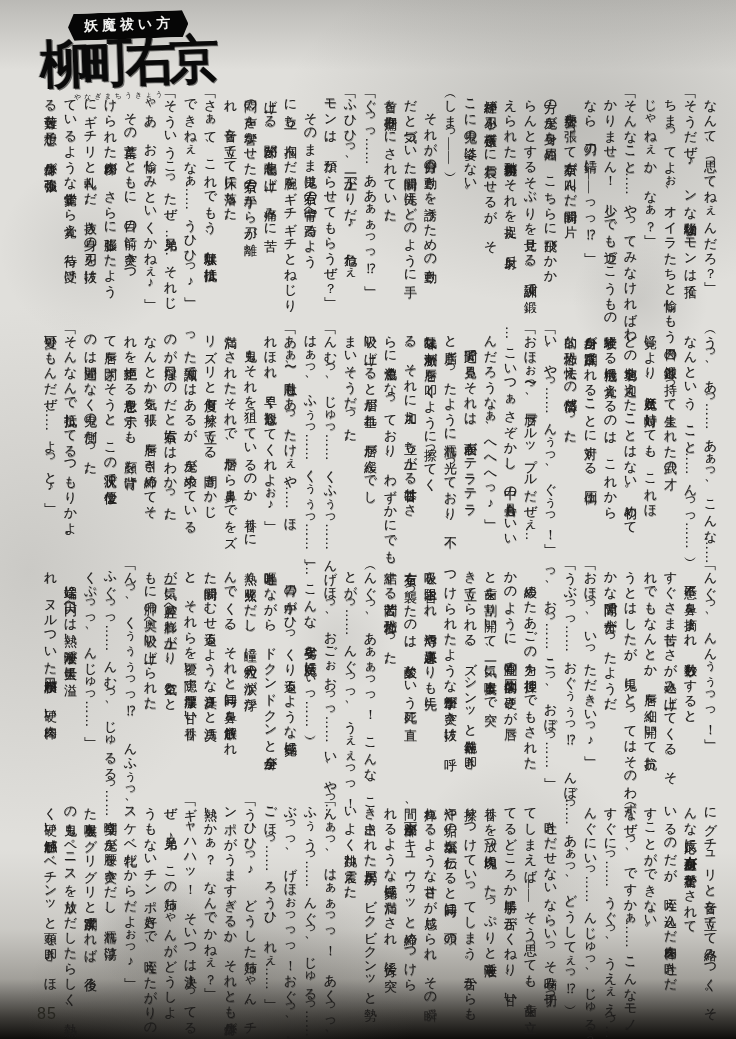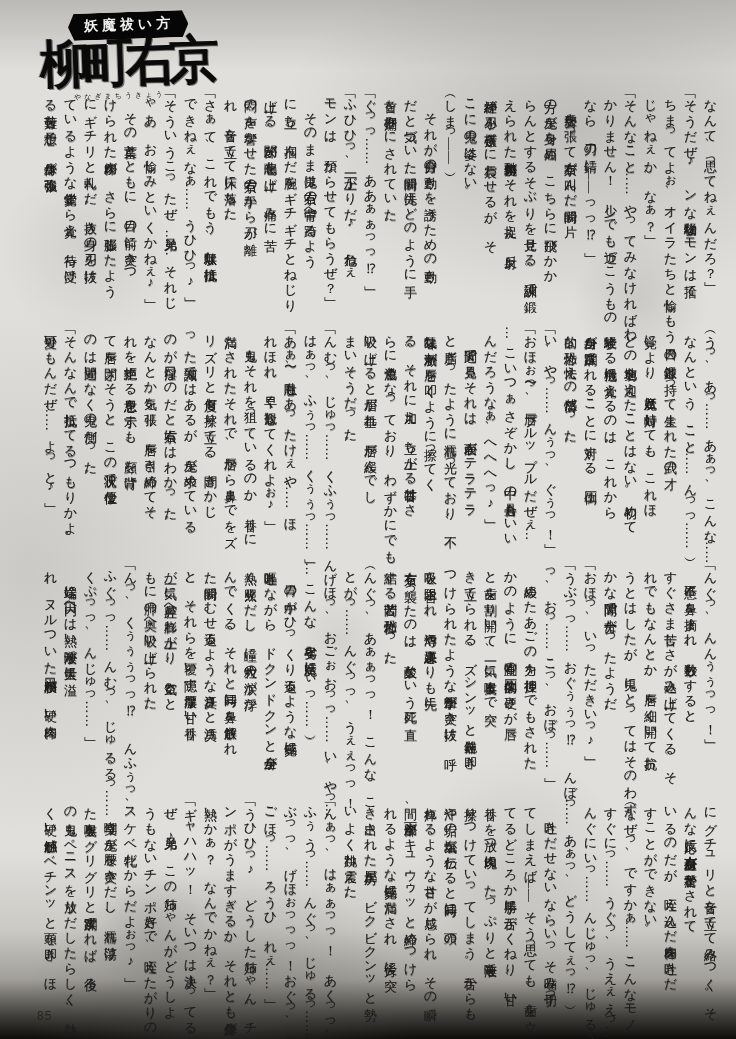--- a/index.html
+++ b/index.html
@@ -102,21 +102,21 @@
   }
   .band > div {
     white-space: nowrap;
   }
 
   .page-number {
     position: absolute;
     left: 37px;
     bottom: 16px;
     font-family: "Liberation Sans", sans-serif;
-    font-size: 12px;
+    font-size: 16px;
     letter-spacing: 1px;
     color: #26251f;
     z-index: 3;
   }
 </style>
 </head>
 <body>
 
 <div class="page">
 

